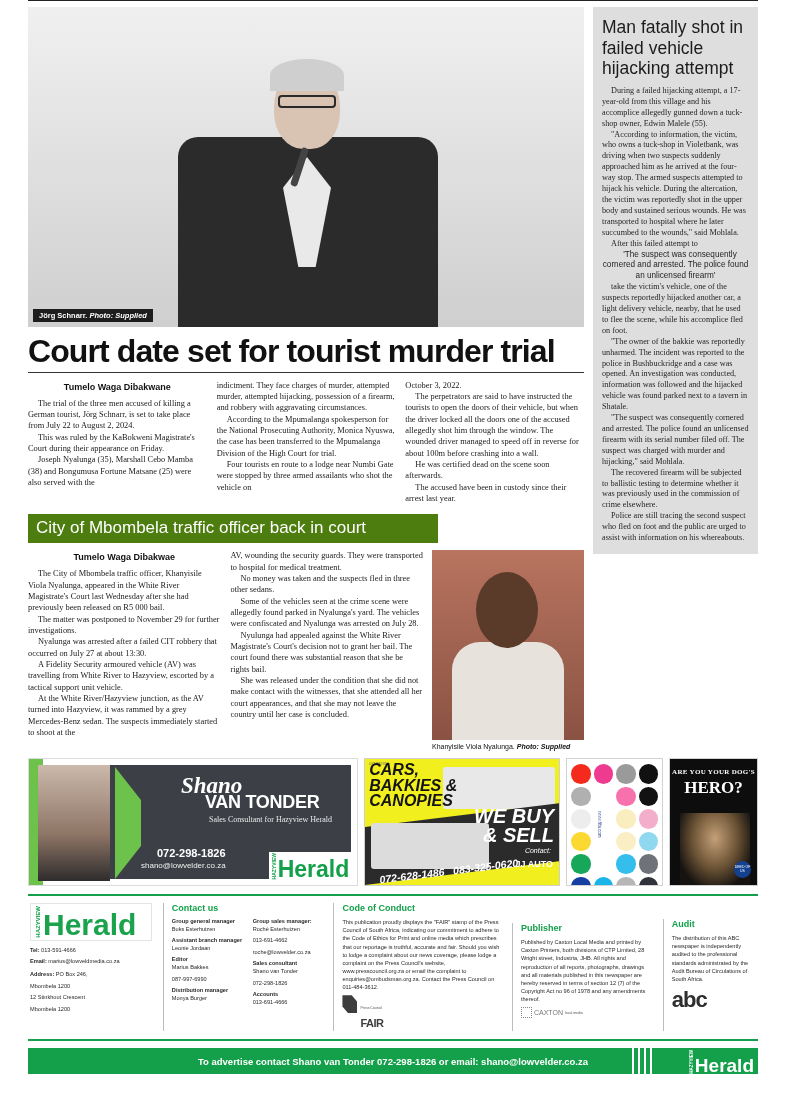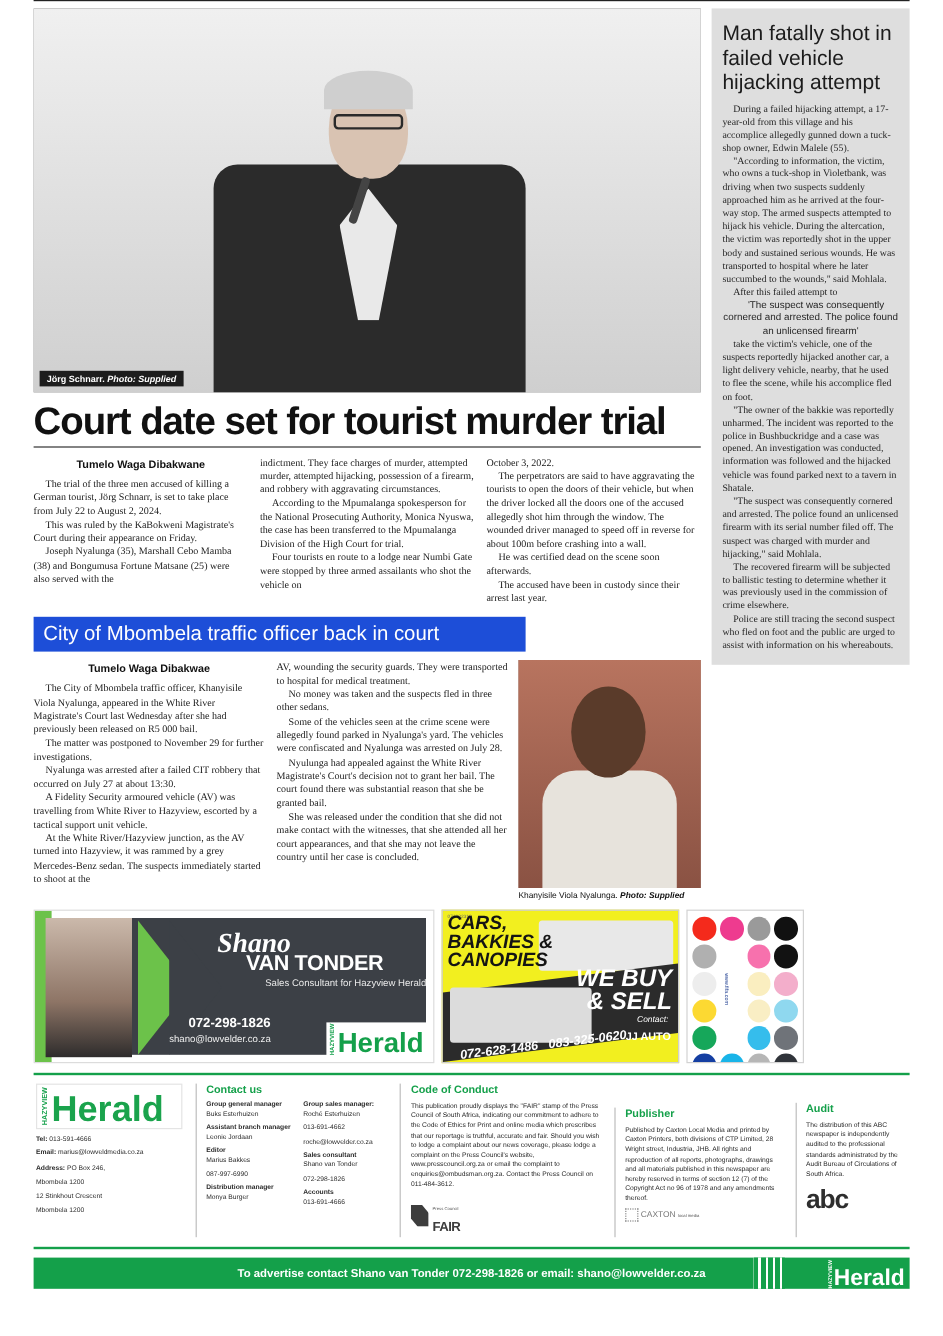--- a/index.html
+++ b/index.html
@@ -70,21 +70,21 @@
   }
   .side-box p { margin:0; font-size:8.2px; line-height:1.33; text-indent:9px; color:#1f1f1f; }
   .pullquote {
     font-family:"Liberation Sans", sans-serif;
     color:#35b04a; font-size:11.5px; line-height:1.28; text-align:center;
     margin:10px 2px 11px 2px; text-indent:0;
   }
 
   
   .green-head {
-    background:#1d4ed8; color:#fff;
+    background:#4d7c0f; color:#fff;
     font-family:"Liberation Sans", sans-serif; font-weight:normal;
     font-size:17px; padding:5px 8px 6px 8px; margin-top:10px;
     display:inline-block; width:410px; line-height:1.05;
   }
   .story2-wrap { display:flex; gap:9px; margin-top:7px; }
   .story2-text { width:395px; }
   .story2-photo { width:152px; }
   .photo2 { width:152px; height:190px; background:#9b6a5c; overflow:hidden; position:relative; }
   .cap2 { font-family:"Liberation Sans", sans-serif; font-size:7px; margin-top:3px; }
   .cap2 i { font-style:italic; font-weight:bold; }
@@ -112,22 +112,22 @@
       border-top:56px solid transparent; border-bottom:56px solid transparent;
       border-left:44px solid #3c4046; }
   .shano-face { position:absolute; left:9px; top:6px; width:72px; height:116px;
       background:linear-gradient(#cbb9ab,#8e7566 60%,#2e2c2c); }
   .shano-script { position:absolute; left:152px; top:14px; color:#fff;
       font-family:"Liberation Serif", serif; font-style:italic; font-weight:bold;
       font-size:23px; }
   .shano-sur { position:absolute; left:176px; top:33px; color:#fff;
       font-family:"Liberation Sans", sans-serif; font-weight:bold; font-size:18px;
       letter-spacing:-0.3px; }
-  .shano-role { position:absolute; left:192px; top:56px; color:#e9e9e9;
-      font-family:Liberation Sans, sans-serif; font-size:8px; }
+  .shano-role { position:absolute; left:180px; top:56px; color:#e9e9e9;
+      font-family:Liberation Serif, serif; font-size:8px; }
   .shano-phone { position:absolute; left:128px; top:88px; color:#fff;
       font-family:"Liberation Sans", sans-serif; font-weight:bold; font-size:11px; }
   .shano-mail { position:absolute; left:112px; top:102px; color:#eee;
       font-family:"Liberation Sans", sans-serif; font-size:8px; }
   .shano-logo { position:absolute; right:4px; bottom:4px; background:#fff;
       padding:1px 4px 2px 2px; display:flex; align-items:flex-end; }
   .shano-logo .hz { writing-mode:vertical-rl; transform:rotate(180deg);
       font-family:"Liberation Sans", sans-serif; font-size:5px; font-weight:bold;
       color:#14a04a; margin-right:1px; }
   .shano-logo .hd { font-family:"Liberation Sans", sans-serif; font-weight:bold;
@@ -200,21 +200,21 @@
   .footer-logo { position:absolute; right:4px; top:2px; display:flex; align-items:flex-end; }
   .footer-logo .hz { writing-mode:vertical-rl; transform:rotate(180deg);
       font-family:"Liberation Sans", sans-serif; font-size:4.5px; font-weight:bold;
       color:#fff; margin-right:1px; }
   .footer-logo .hd { font-family:"Liberation Sans", sans-serif; font-weight:bold;
       font-size:19px; color:#fff; line-height:.85; }
   .footer-stripes { position:absolute; right:104px; top:0; height:26px; width:26px;
       background:repeating-linear-gradient(90deg,#14a04a 0 4px,#ffffff 4px 6px); }
 
   
-  .fair { display:flex; align-items:center; gap:3px; margin-top:2px; }
+  .fair { display:flex; gap:3px; margin-top:2px; }
   .fair-mark { width:15px; height:18px; background:#3d3d3d;
       clip-path:polygon(0 0,62% 0,100% 38%,100% 100%,38% 100%,0 62%); }
   .fair-txt { font-family:"Liberation Sans", sans-serif; font-weight:bold;
       font-size:11px; color:#3d3d3d; letter-spacing:-.5px; }
   .fair-sub { font-family:"Liberation Sans", sans-serif; font-size:3.5px; color:#555; }
   .caxton { display:flex; align-items:center; gap:2px; margin-top:2px; }
   .caxton-mark { width:11px; height:11px; border:1px dotted #888; }
   .caxton-txt { font-family:"Liberation Sans", sans-serif; font-size:7px; color:#777; }
   .abc { font-family:"Liberation Sans", sans-serif; font-weight:bold; font-size:22px;
          color:#2e2e2e; letter-spacing:-1px; margin-top:2px; }
@@ -274,21 +274,21 @@
           <p>This was ruled by the KaBokweni Magistrate's Court during their appearance on Friday.</p>
           <p>Joseph Nyalunga (35), Marshall Cebo Mamba (38) and Bongumusa Fortune Matsane (25) were also served with the</p>
         </div>
         <div class="artcol">
           <p class="noind">indictment. They face charges of murder, attempted murder, attempted hijacking, possession of a firearm, and robbery with aggravating circumstances.</p>
           <p>According to the Mpumalanga spokesperson for the National Prosecuting Authority, Monica Nyuswa, the case has been transferred to the Mpumalanga Division of the High Court for trial.</p>
           <p>Four tourists en route to a lodge near Numbi Gate were stopped by three armed assailants who shot the vehicle on</p>
         </div>
         <div class="artcol">
           <p class="noind">October 3, 2022.</p>
-          <p>The perpetrators are said to have aggravating the tourists to open the doors of their vehicle, but when the driver locked all the doors one of the accused allegedly shot him through the window. The wounded driver managed to speed off in reverse for about 100m before crashing into a wall.</p>
+          <p>The perpetrators are said to have instructed the tourists to open the doors of their vehicle, but when the driver locked all the doors one of the accused allegedly shot him through the window. The wounded driver managed to speed off in reverse for about 100m before crashing into a wall.</p>
           <p>He was certified dead on the scene soon afterwards.</p>
           <p>The accused have been in custody since their arrest last year.</p>
         </div>
       </div>
 
       
       <div class="green-head">City of Mbombela traffic officer back in court</div>
 
       <div class="story2-wrap">
         <div class="story2-text">
@@ -298,21 +298,21 @@
               <p>The City of Mbombela traffic officer, Khanyisile Viola Nyalunga, appeared in the White River Magistrate's Court last Wednesday after she had previously been released on R5 000 bail.</p>
               <p>The matter was postponed to November 29 for further investigations.</p>
               <p>Nyalunga was arrested after a failed CIT robbery that occurred on July 27 at about 13:30.</p>
               <p>A Fidelity Security armoured vehicle (AV) was travelling from White River to Hazyview, escorted by a tactical support unit vehicle.</p>
               <p>At the White River/Hazyview junction, as the AV turned into Hazyview, it was rammed by a grey Mercedes-Benz sedan. The suspects immediately started to shoot at the</p>
             </div>
             <div class="artcol">
               <p class="noind">AV, wounding the security guards. They were transported to hospital for medical treatment.</p>
               <p>No money was taken and the suspects fled in three other sedans.</p>
               <p>Some of the vehicles seen at the crime scene were allegedly found parked in Nyalunga's yard. The vehicles were confiscated and Nyalunga was arrested on July 28.</p>
-              <p>Nyulunga had appealed against the White River Magistrate's Court's decision not to grant her bail. The court found there was substantial reason that she be granted bail.</p>
+              <p>Nyulunga had appealed against the White River Magistrate's Court's decision not to grant her bail. The court found there was substantial reason that she be rights bail.</p>
               <p>She was released under the condition that she did not make contact with the witnesses, that she attended all her court appearances, and that she may not leave the country until her case is concluded.</p>
             </div>
           </div>
         </div>
         <div class="story2-photo">
           <div class="photo2">
             <div class="p2-bg"></div>
             <div class="p2-top"></div>
             <div class="p2-head"></div>
           </div>
@@ -405,20 +405,26 @@
         <div class="swatch" style="background:#35bdec"></div>
         <div class="swatch" style="background:#6f7379"></div>
         <div class="swatch" style="background:#153fa2"></div>
         <div class="swatch" style="background:#19b4e8"></div>
         <div class="swatch" style="background:#b6b6b6"></div>
         <div class="swatch" style="background:#30343a"></div>
       </div>
       <div class="cmyk-label">www.fifa.com</div>
     </div>
 
+    <div class="ad-dog">
+      <div class="dog-top">ARE YOU YOUR DOG'S</div>
+      <div class="dog-hero">HERO?</div>
+      <div class="dog-img"></div>
+      <div class="dog-badge">DEED OF US</div>
+    </div>
   </div>
 
   <div class="colophon">
 
     <div class="col-cell" style="width:136px;">
       <div class="herald-logo-box">
         <span class="hz">HAZYVIEW</span>
         <span class="hd">Herald</span>
       </div>
       <p style="margin-top:6px;">

